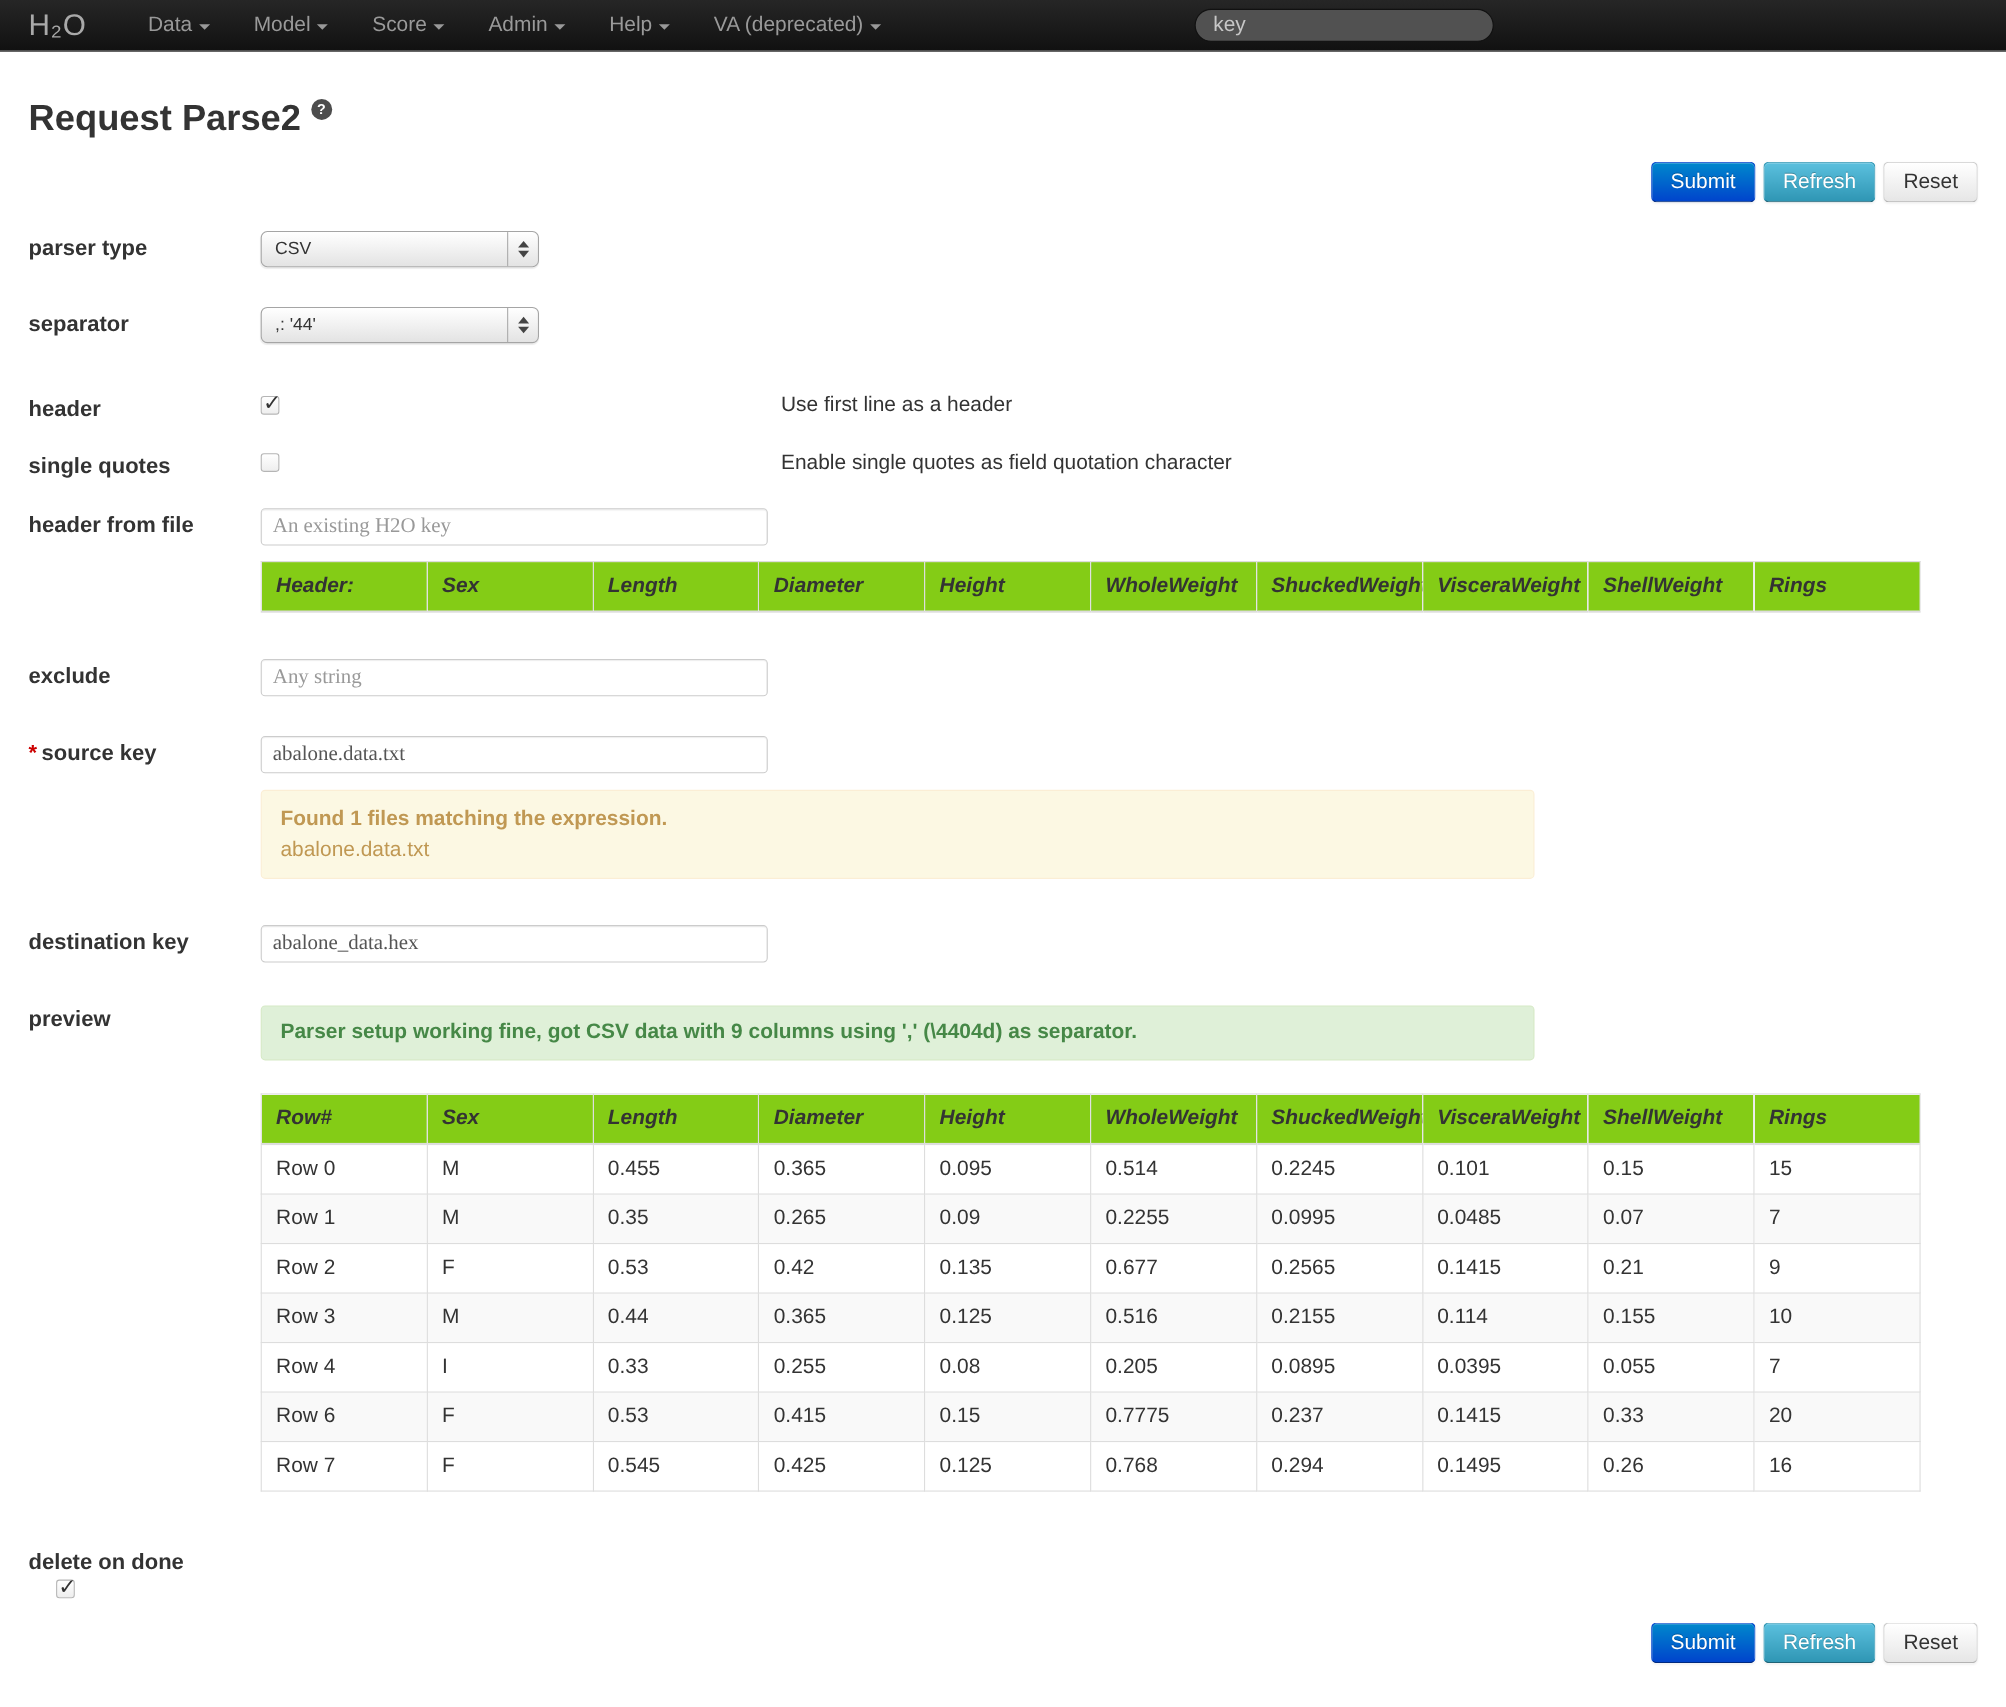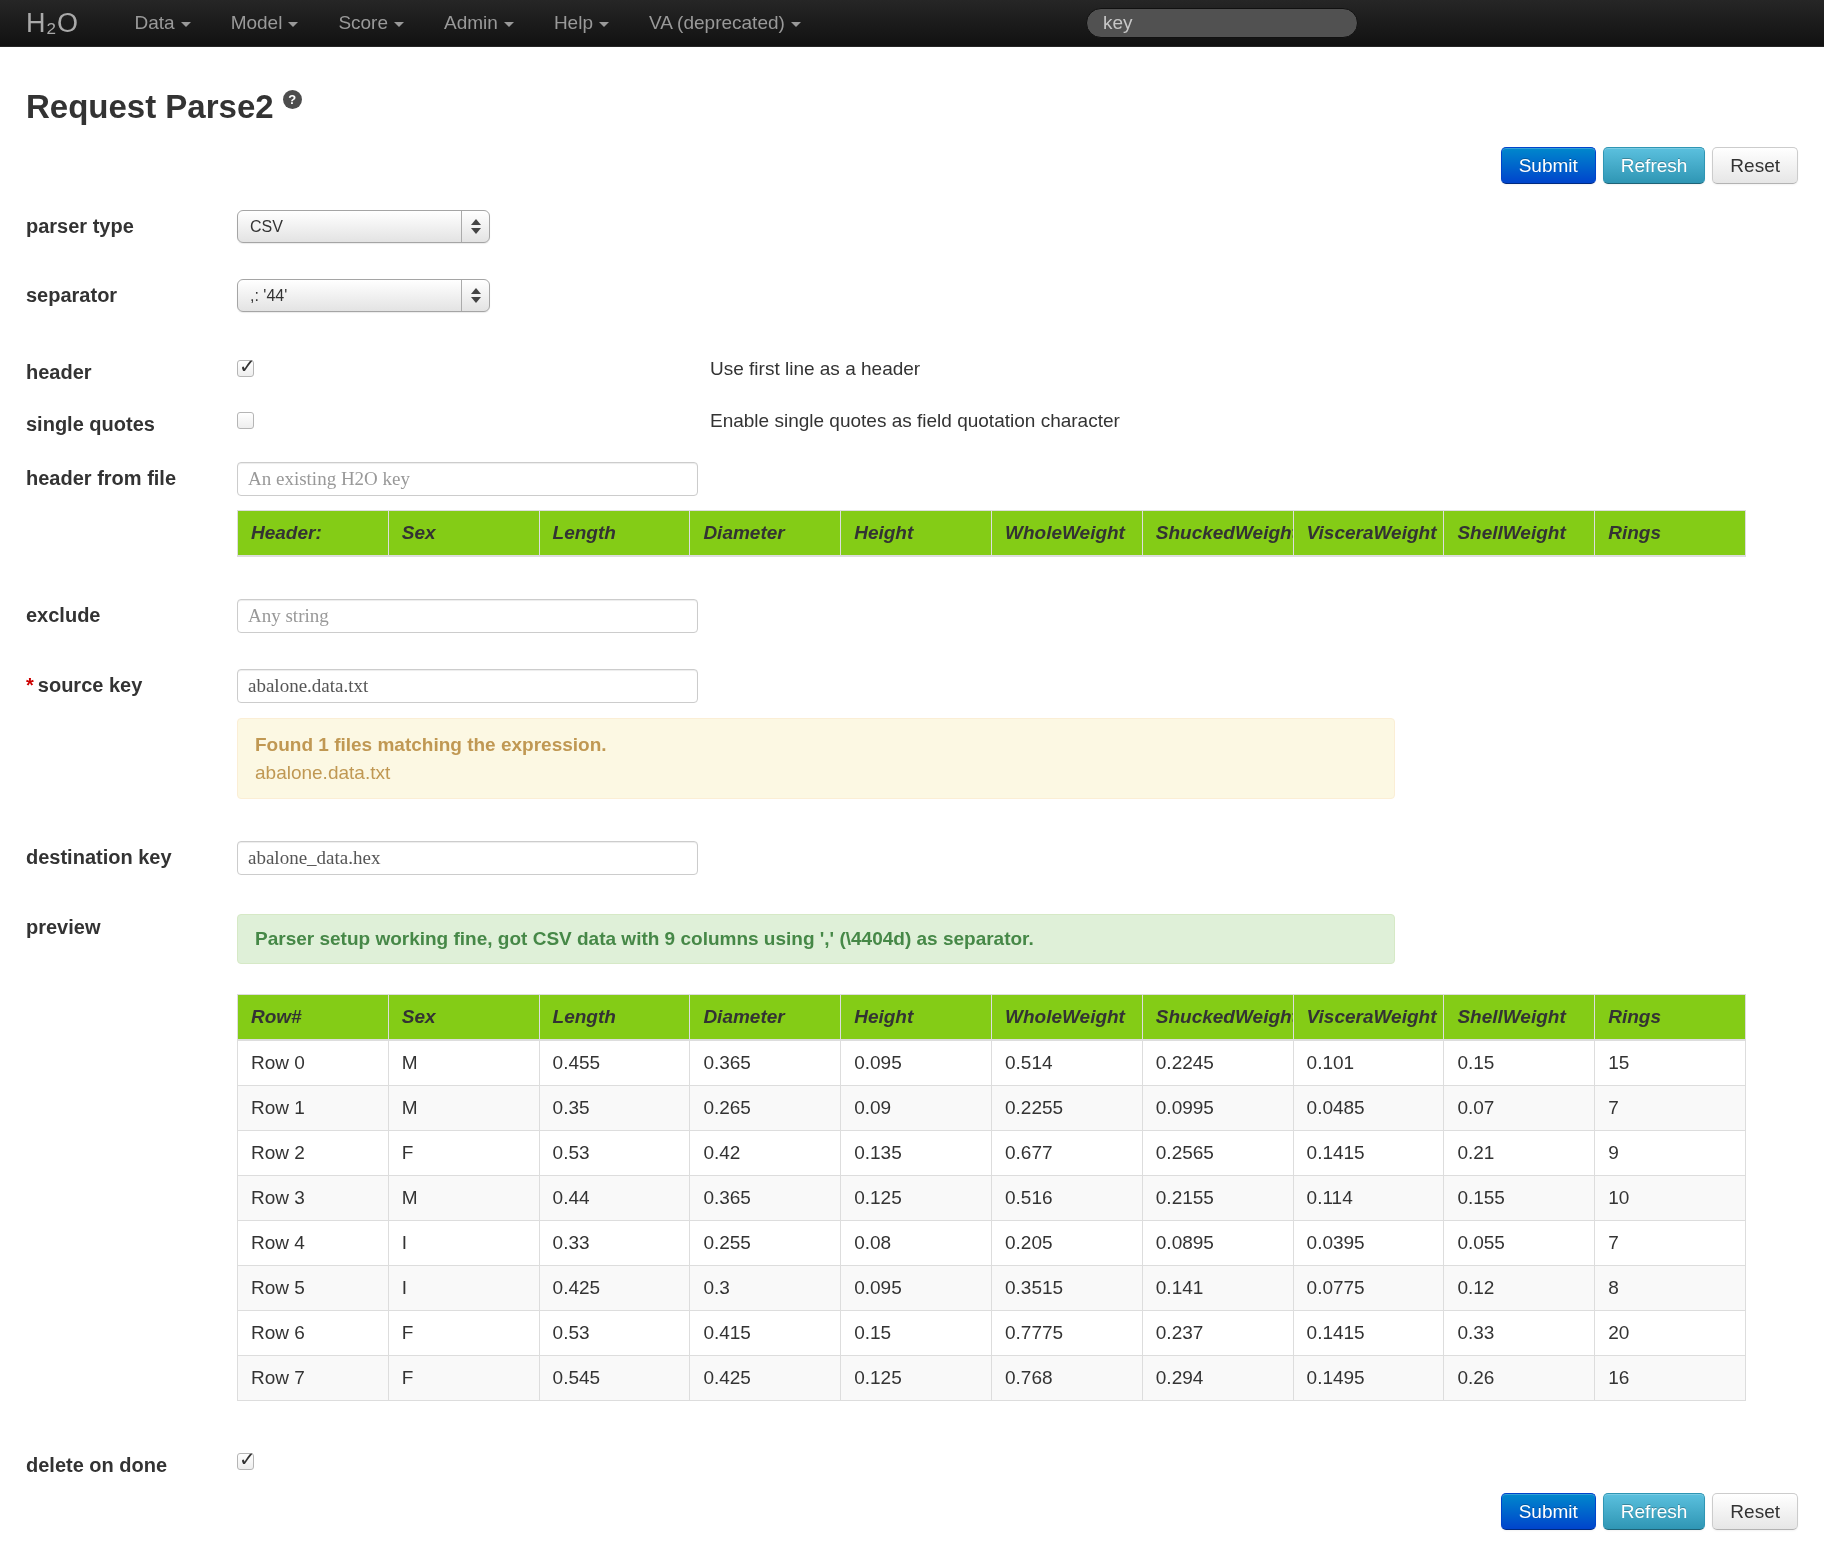--- a/index.html
+++ b/index.html
@@ -142,21 +142,21 @@
   .frow-parser { margin-bottom: 36px; }
   .frow-separator { margin-bottom: 44px; }
   .frow-header { margin-bottom: 24px; }
   .frow-squotes { margin-bottom: 26px; }
   .frow-hfile { margin-bottom: 42px; }
   .frow-exclude { margin-bottom: 36px; }
   .frow-srckey { margin-bottom: 42px; }
   .frow-destkey { margin-bottom: 36px; }
   .frow-preview { margin-bottom: 30px; }
   .frow-ptable { margin-bottom: 48px; }
-  .frow-delete { margin-bottom: 16px; }
+  .frow-delete { margin-bottom: 16px; flex-direction: column; }
 </style>
 </head>
 <body>
 
 <nav class="navbar">
   <span class="logo">H₂O</span>
   <ul class="nav-menu">
 
       <li class="nav-item">
         <span>Data</span>
@@ -385,32 +385,20 @@
               <td>0.33</td>
               <td>0.255</td>
               <td>0.08</td>
               <td>0.205</td>
               <td>0.0895</td>
               <td>0.0395</td>
               <td>0.055</td>
               <td>7</td>
             </tr>
 
-            <tr>
-              <td>Row 5</td>
-              <td>I</td>
-              <td>0.425</td>
-              <td>0.3</td>
-              <td>0.095</td>
-              <td>0.3515</td>
-              <td>0.141</td>
-              <td>0.0775</td>
-              <td>0.12</td>
-              <td>8</td>
-            </tr>
 
             <tr>
               <td>Row 6</td>
               <td>F</td>
               <td>0.53</td>
               <td>0.415</td>
               <td>0.15</td>
               <td>0.7775</td>
               <td>0.237</td>
               <td>0.1415</td>

